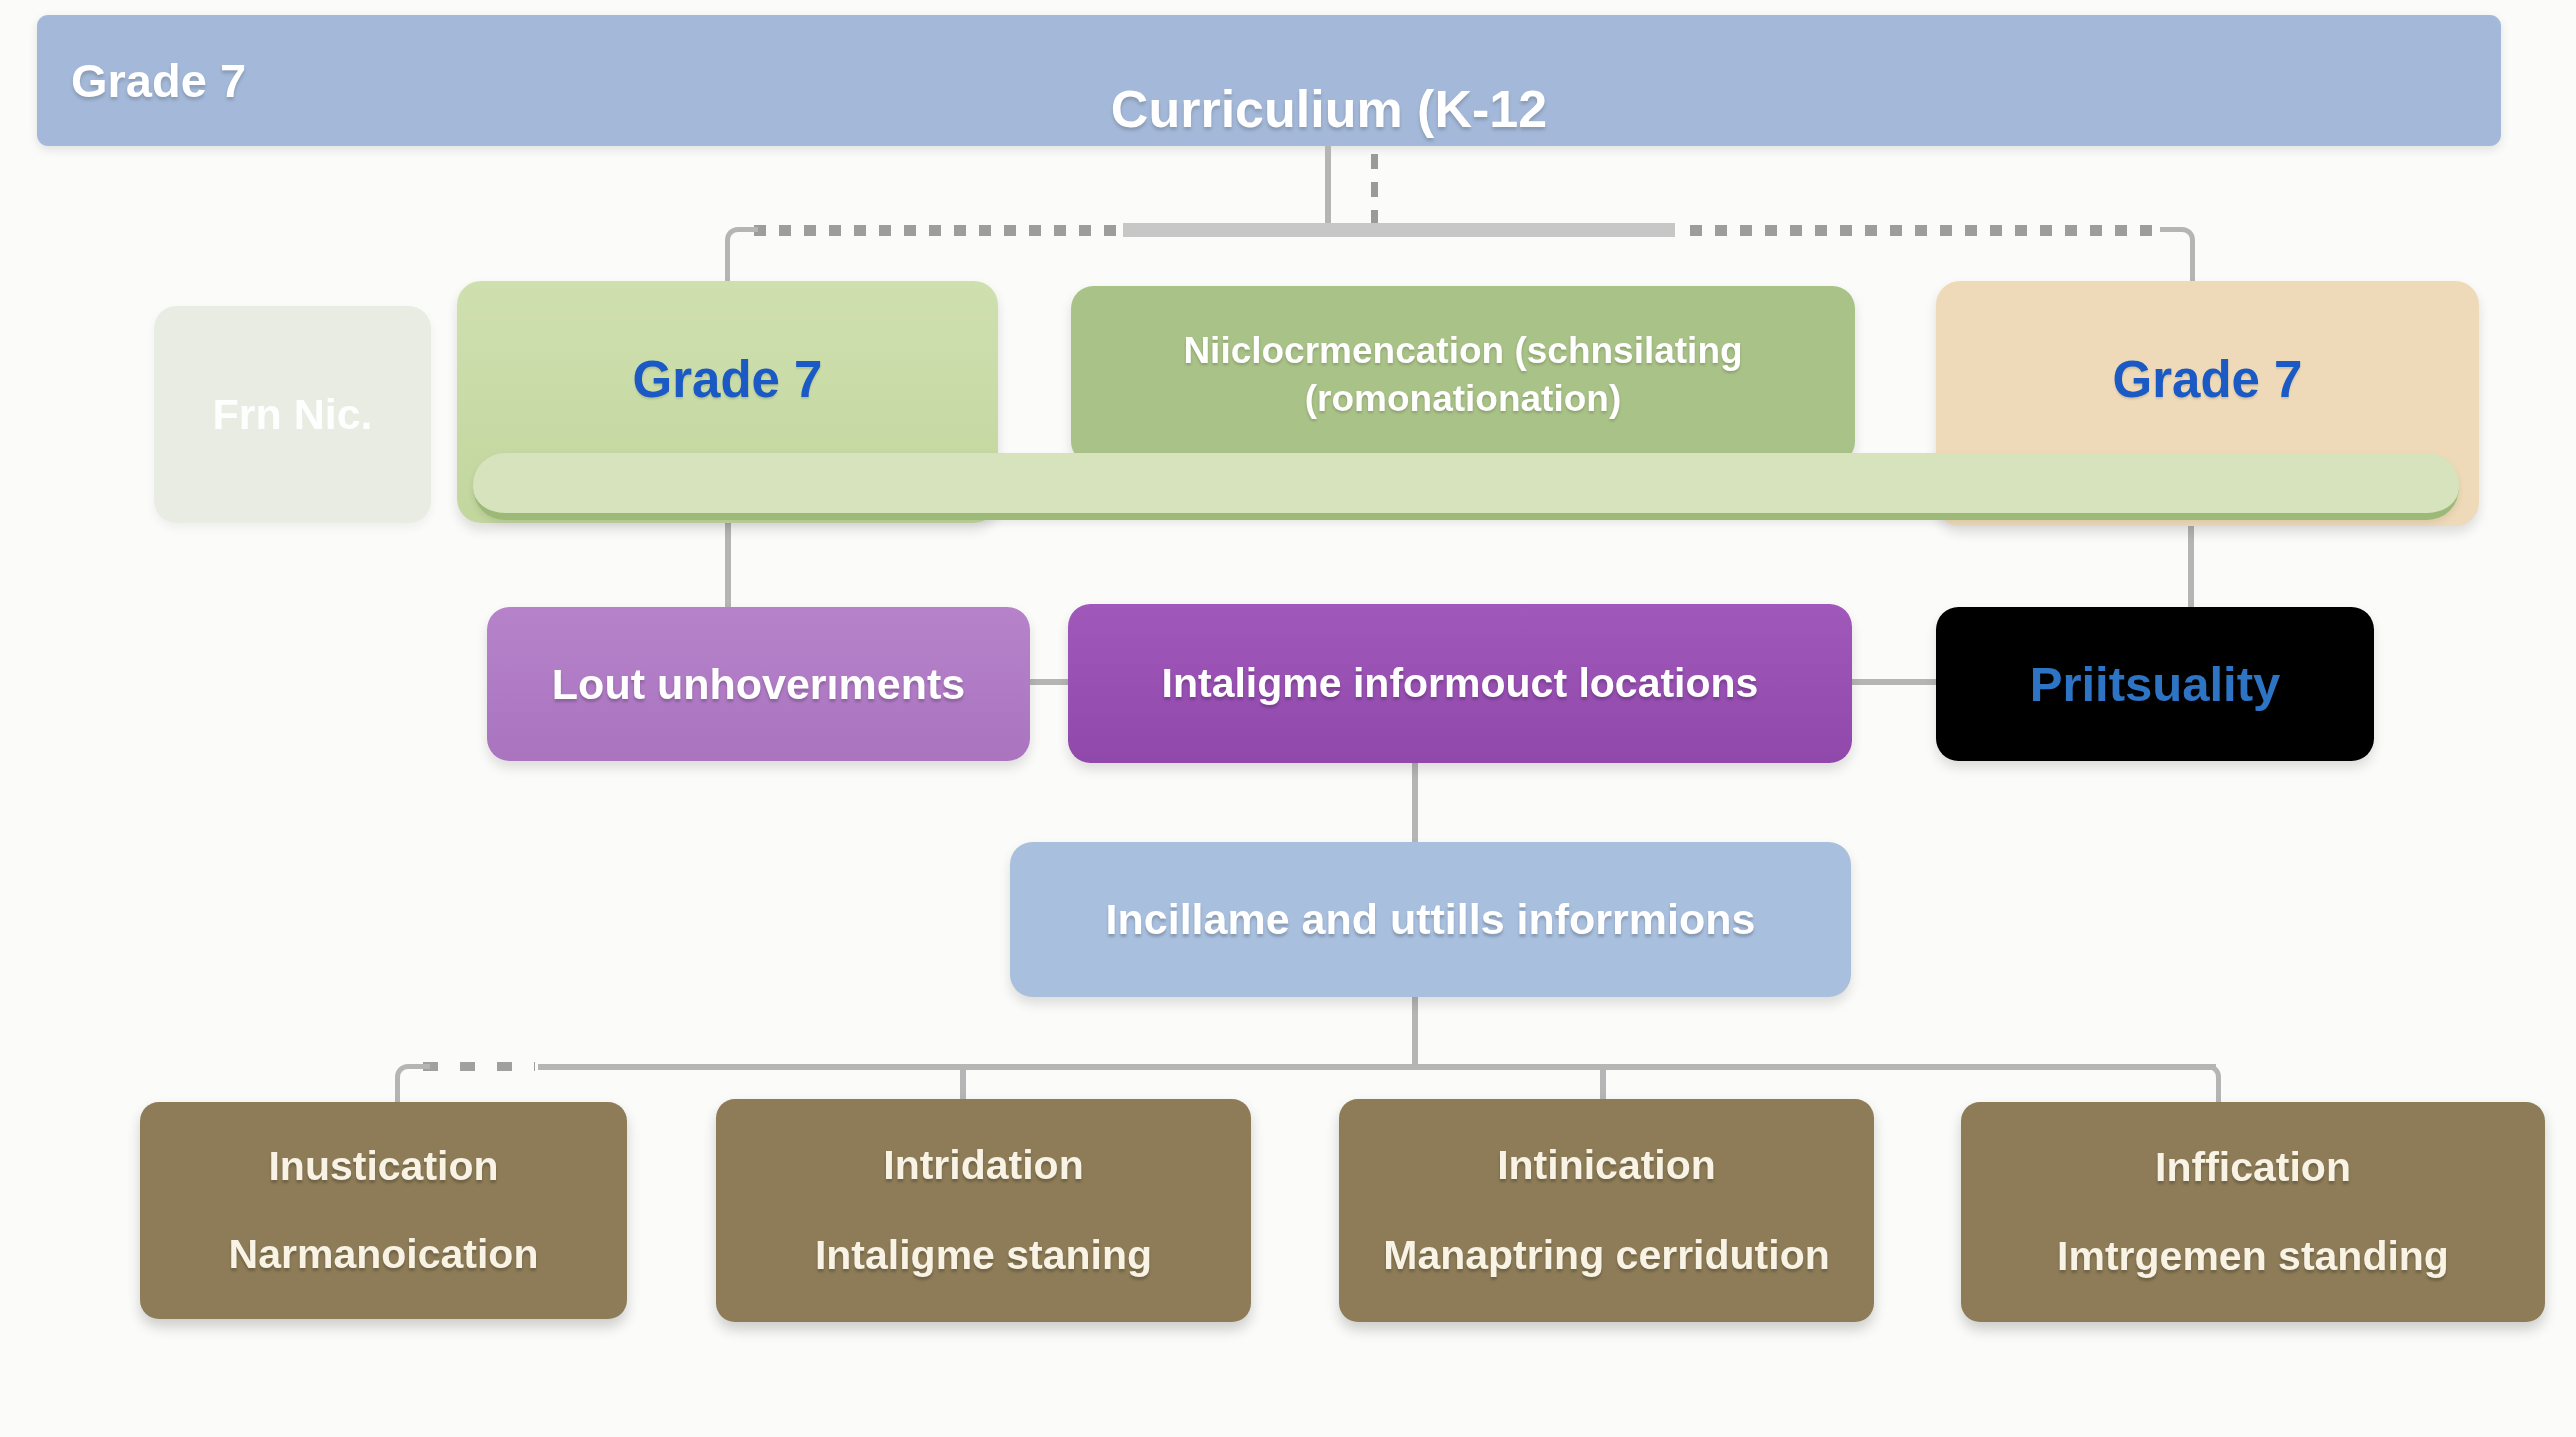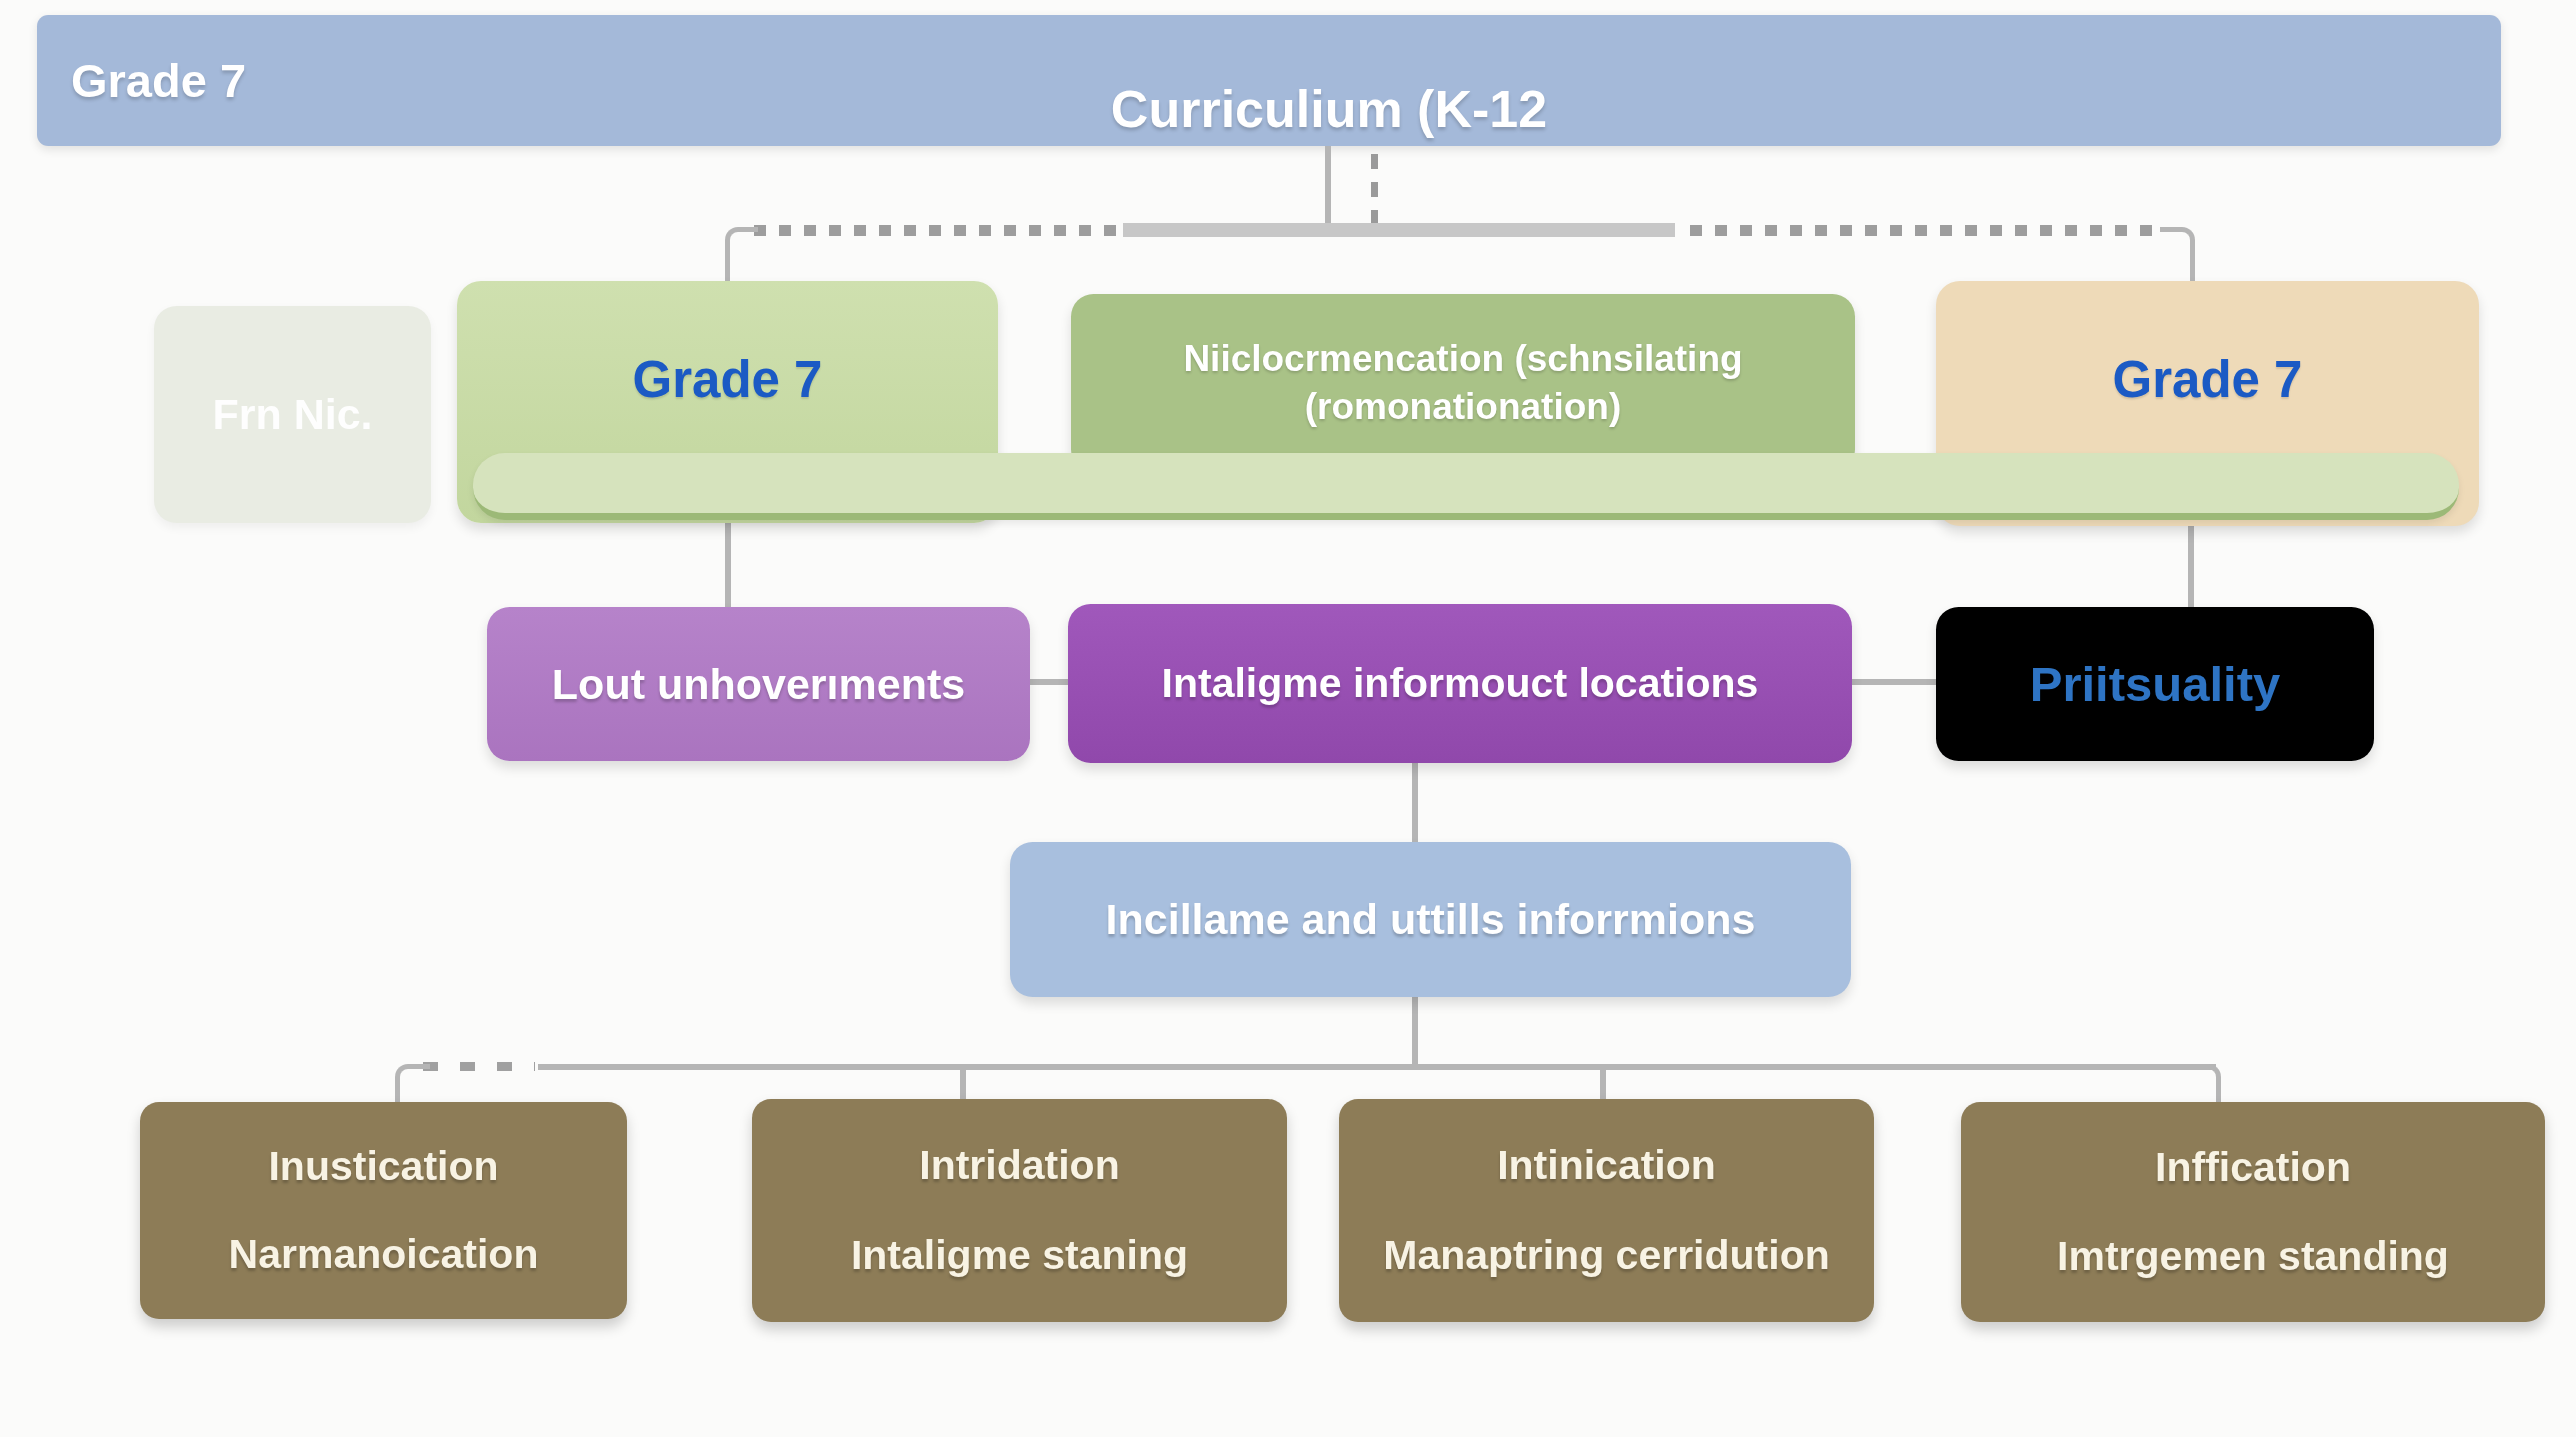--- a/index.html
+++ b/index.html
@@ -58,21 +58,21 @@
   }
   .white-t{color:#fff;text-shadow:0 2.8px 2.8px rgba(0,0,0,.20);}
   .blue-t{color:#1b5ac4;text-shadow:0 1.9px 1.9px rgba(0,0,0,.12);}
 
   .frn{left:154px;top:306px;width:277px;height:217px;background:#e9ece3;
        color:rgba(255,255,255,.95);font-size:43px;box-shadow:0 4.7px 9.4px rgba(0,0,0,.05);}
   .g7l{left:457px;top:281px;width:541px;height:242px;border-radius:24px;
        background:linear-gradient(180deg,#cfe0af,#c2d69e);font-size:51px;
        align-items:flex-start;}
   .g7l .inner,.tan .inner{margin-top:69px;width:100%;text-align:center;}
-  .midgreen{left:1071px;top:294px;width:784px;height:178px;background:#a9c287;
+  .midgreen{left:1071px;top:286px;width:784px;height:178px;background:#a9c287;
        color:#fff;font-size:37px;line-height:1.3;text-shadow:0 1.9px 2.8px rgba(0,0,0,.18);justify-content:center;}
   .tan{left:1936px;top:281px;width:543px;height:245px;border-radius:24px;
        background:#eedab8;font-size:51px;align-items:flex-start;}
   .greenbar{
     position:absolute;left:473px;top:453px;width:1986px;height:60px;
     background:#d6e3bd;border-bottom:7.5px solid #9cb977;border-radius:32px;
     z-index:6;box-shadow:0 3.7px 7.5px rgba(0,0,0,.08);
   }
 
   .p1{left:457px;top:607px;width:543px;height:154px;
@@ -86,21 +86,21 @@
 
   .brown{
     background:#8d7c57;border-radius:19px;color:#f8f3e4;
     flex-direction:column;justify-content:space-evenly;
     text-shadow:0 2.8px 2.8px rgba(0,0,0,.22);
     box-shadow:0 7.5px 13px rgba(0,0,0,.18);
   }
   .brown .t1{font-size:41px;}
   .brown .t2{font-size:41px;}
   .b1{left:140px;top:1102px;width:487px;height:217px;}
-  .b2{left:716px;top:1099px;width:535px;height:223px;margin-left:36px;}
+  .b2{left:716px;top:1099px;width:535px;height:223px;}
   .b3{left:1339px;top:1099px;width:535px;height:223px;}
   .b4{left:1961px;top:1102px;width:584px;height:220px;}
 
   .z4{z-index:4;}
 </style>
 </head>
 <body>
 
 <div class="stage">
 

